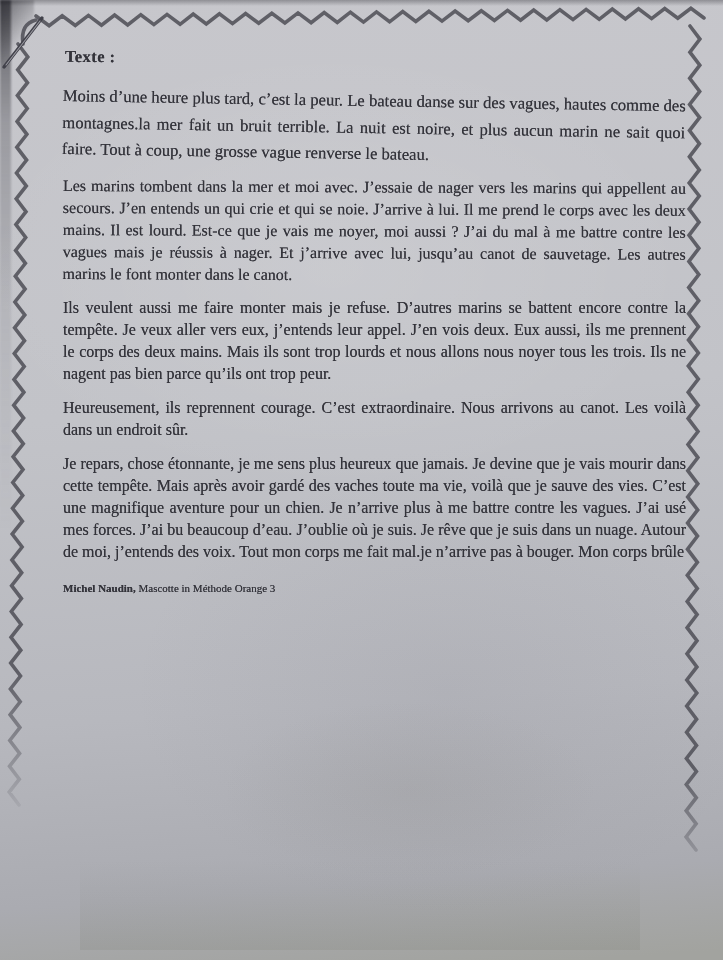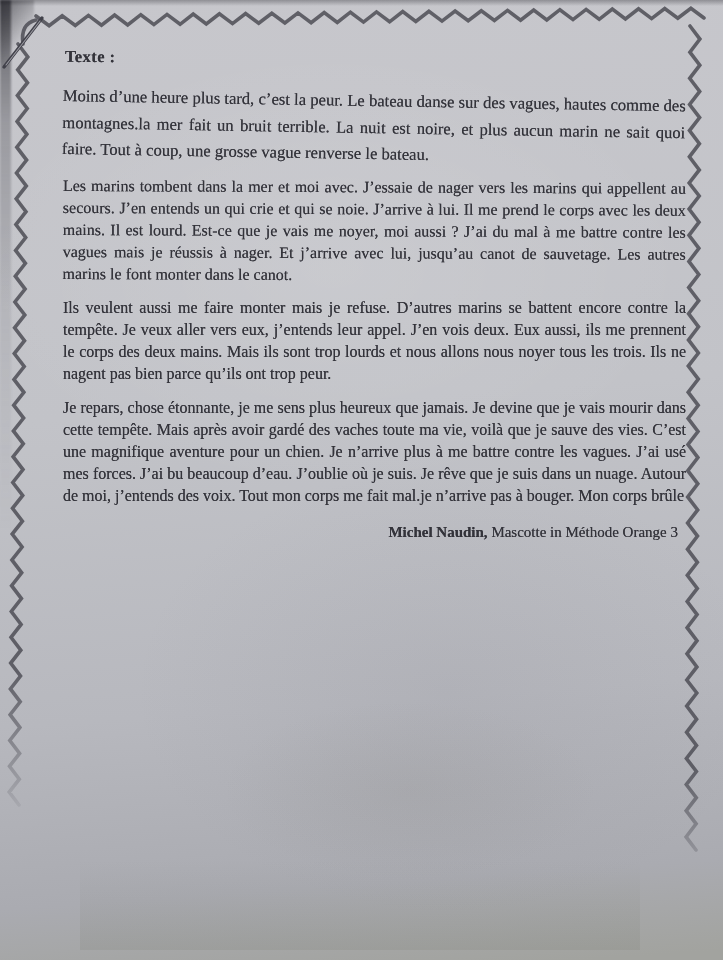--- a/index.html
+++ b/index.html
@@ -45,21 +45,21 @@
     color:#33333a;
     text-align:justify;
     font-size:16px;line-height:22px;
     text-shadow:0 0 0.6px rgba(44,44,52,0.78);
   }
   .heading{font-weight:bold;font-size:16.5px;margin:0 0 13px 2px;letter-spacing:0.4px;transform:rotate(0.4deg);}
   .para{margin:0 0 12px 0;}
   .p0{font-size:16.6px;line-height:26.5px;transform:rotate(0.95deg);transform-origin:0 0;}
   .p1{transform:rotate(0.25deg);transform-origin:0 0;}
   .attribution{
-    margin:14px 8px 0 0;text-align:right;font-size:15px;
+    margin:14px 8px 0 0;text-align:left;font-size:11px;
   }
   .attribution .author{font-weight:bold;}
 </style>
 </head>
 <body>
 
 <div class="page">
 
   <div class="edge-top"></div>
   <div class="edge-left"></div>
@@ -90,19 +90,20 @@
       <line x1="4" y1="67" x2="42" y2="18" stroke="#41414a" stroke-width="3.4" stroke-linecap="round"></line>
       <line x1="6" y1="65" x2="40" y2="21" stroke="rgba(225,225,232,0.55)" stroke-width="1.1" stroke-linecap="round"></line>
     </g>
   </svg>
 
   <div class="content">
     <p class="heading">Texte :</p>
     <p class="para p0">Moins d’une heure plus tard, c’est la peur. Le bateau danse sur des vagues, hautes comme des montagnes.la mer fait un bruit terrible. La nuit est noire, et plus aucun marin ne sait quoi faire. Tout à coup, une grosse vague renverse le bateau.</p>
     <p class="para p1">Les marins tombent dans la mer et moi avec. J’essaie de nager vers les marins qui appellent au secours. J’en entends un qui crie et qui se noie. J’arrive à lui. Il me prend le corps avec les deux mains. Il est lourd. Est-ce que je vais me noyer, moi aussi ? J’ai du mal à me battre contre les vagues mais je réussis à nager. Et j’arrive avec lui, jusqu’au canot de sauvetage. Les autres marins le font monter dans le canot.</p>
     <p class="para">Ils veulent aussi me faire monter mais je refuse. D’autres marins se battent encore contre la tempête. Je veux aller vers eux, j’entends leur appel. J’en vois deux. Eux aussi, ils me prennent le corps des deux mains. Mais ils sont trop lourds et nous allons nous noyer tous les trois. Ils ne nagent pas bien parce qu’ils ont trop peur.</p>
+    <p class="para">Heureusement, ils reprennent courage. C’est extraordinaire. Nous arrivons au canot. Les voilà dans un endroit sûr.</p>
     <p class="para">Je repars, chose étonnante, je me sens plus heureux que jamais. Je devine que je vais mourir dans cette tempête. Mais après avoir gardé des vaches toute ma vie, voilà que je sauve des vies. C’est une magnifique aventure pour un chien. Je n’arrive plus à me battre contre les vagues. J’ai usé mes forces. J’ai bu beaucoup d’eau. J’oublie où je suis. Je rêve que je suis dans un nuage. Autour de moi, j’entends des voix. Tout mon corps me fait mal.je n’arrive pas à bouger. Mon corps brûle</p>
     <p class="attribution">
       <span class="author">Michel Naudin,</span><span> Mascotte in Méthode Orange 3</span>
     </p>
   </div>
 
 </div>
 
 </body></html>

